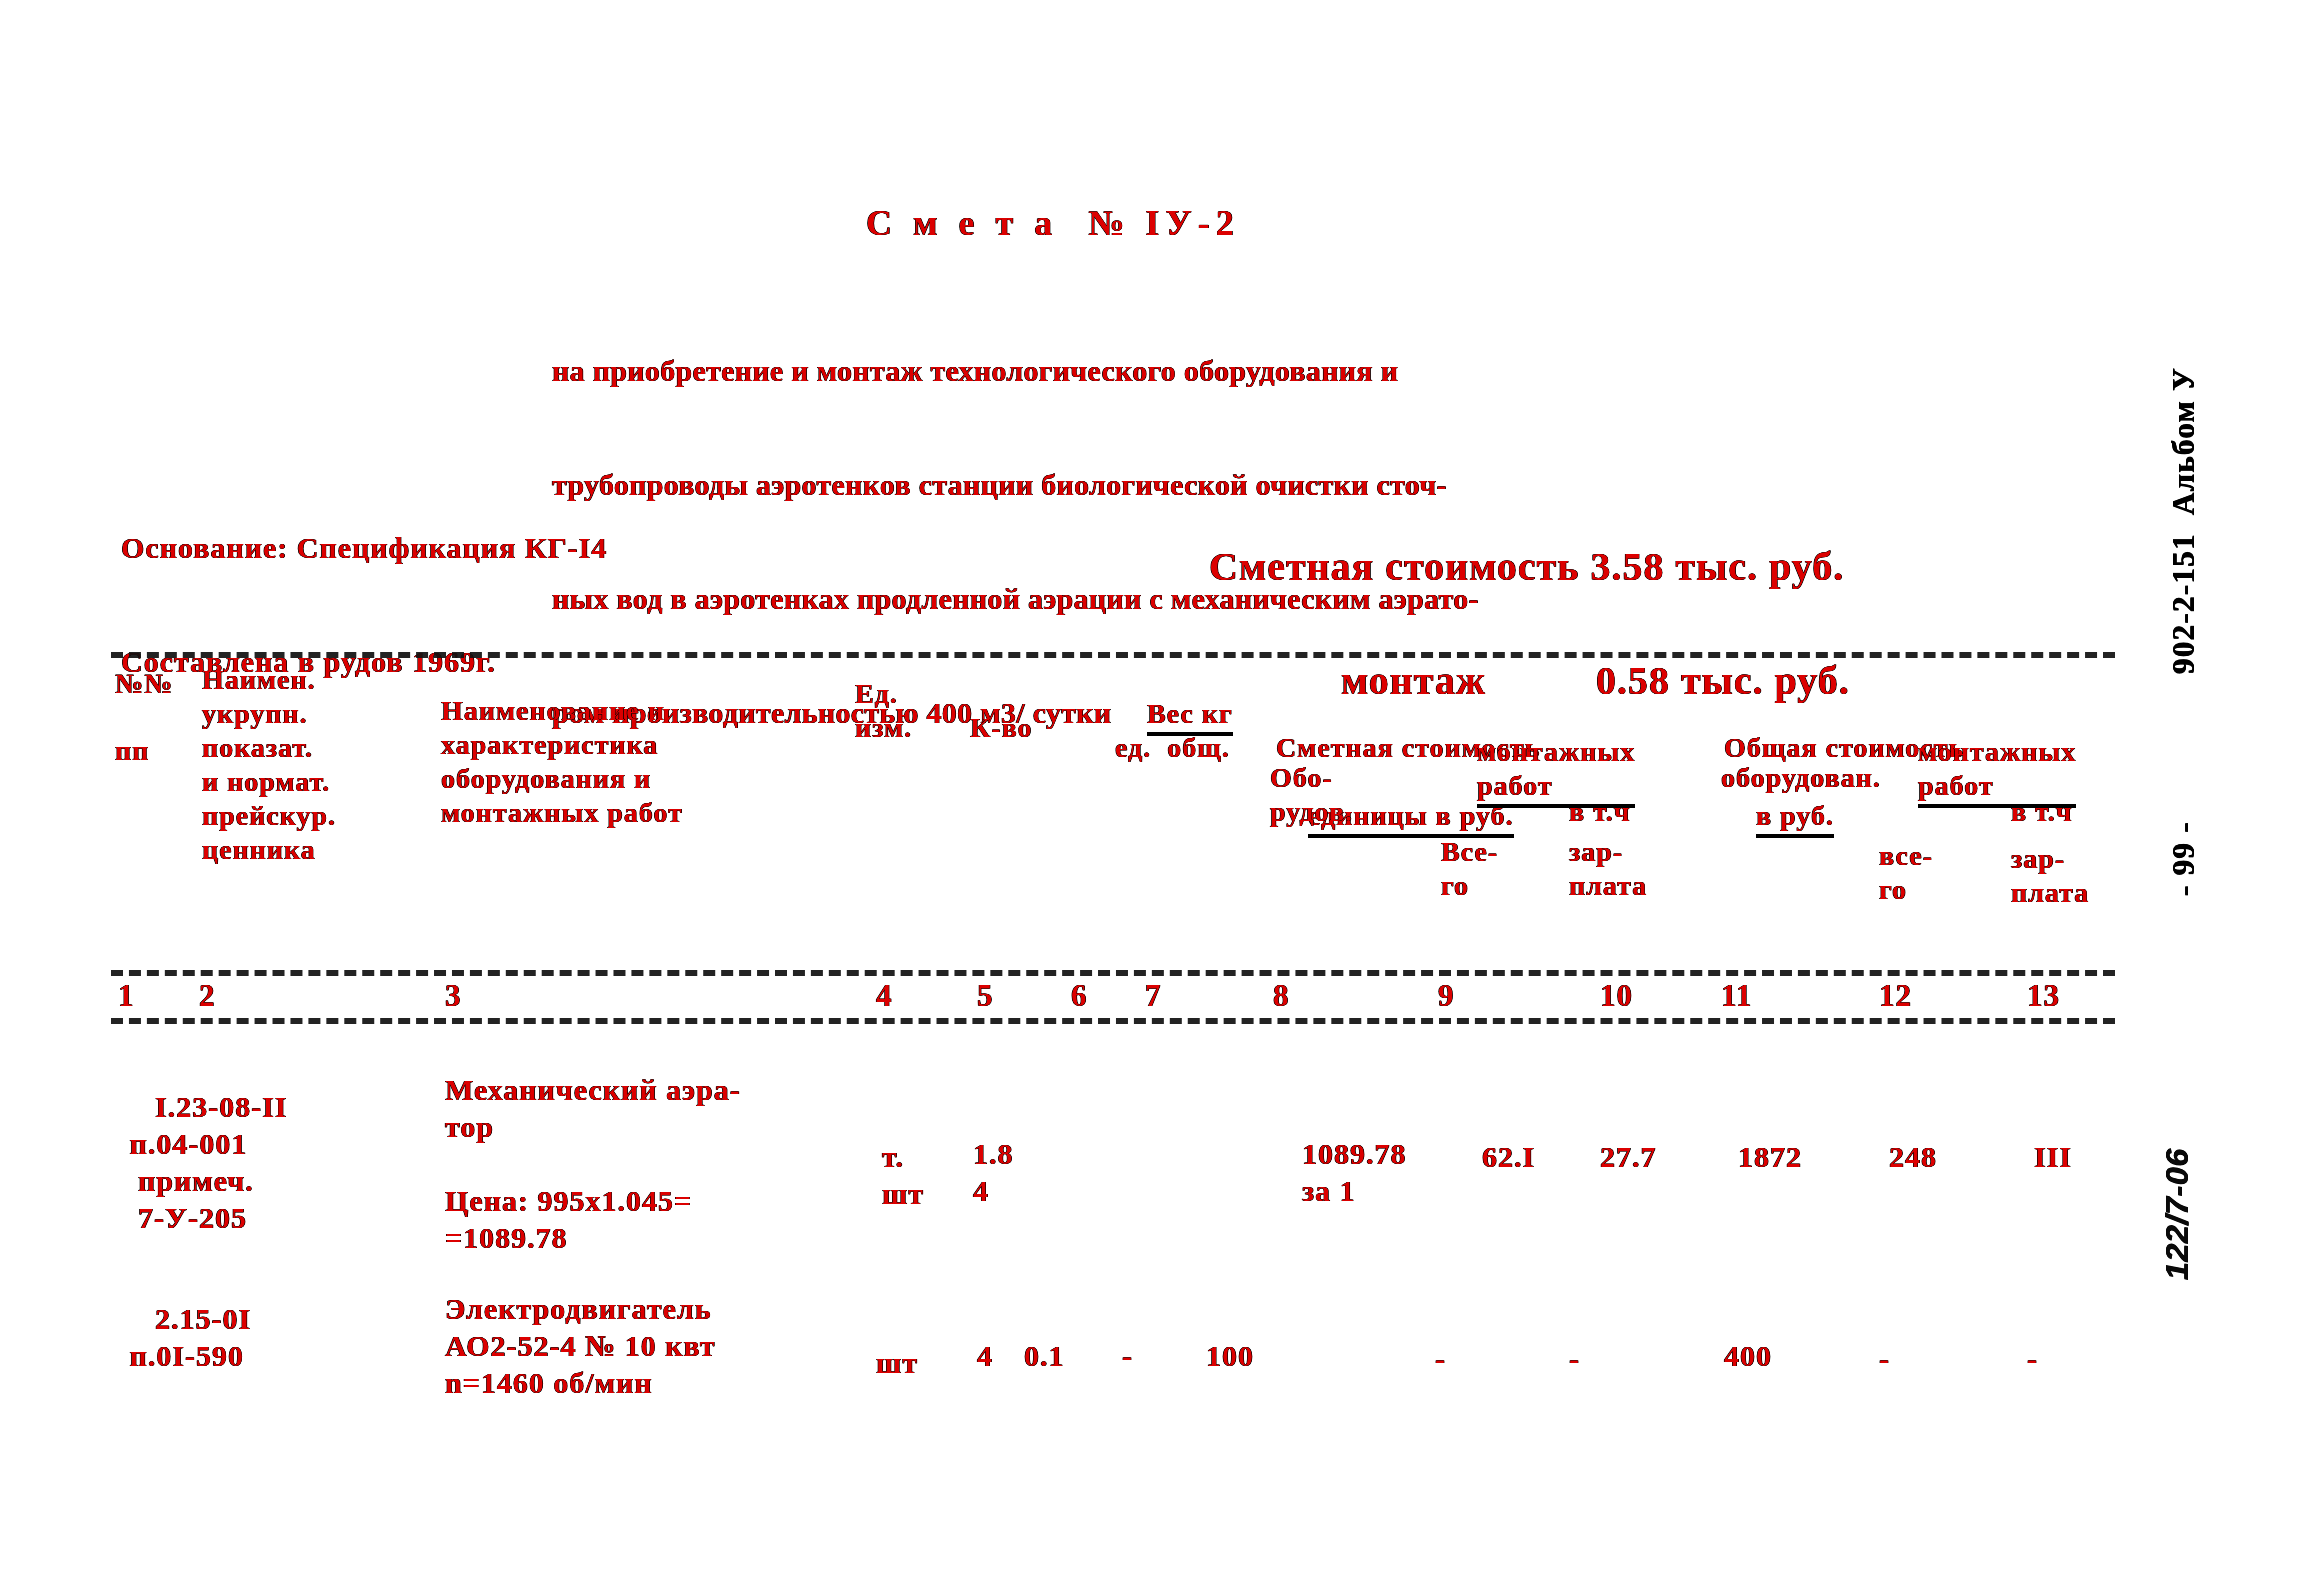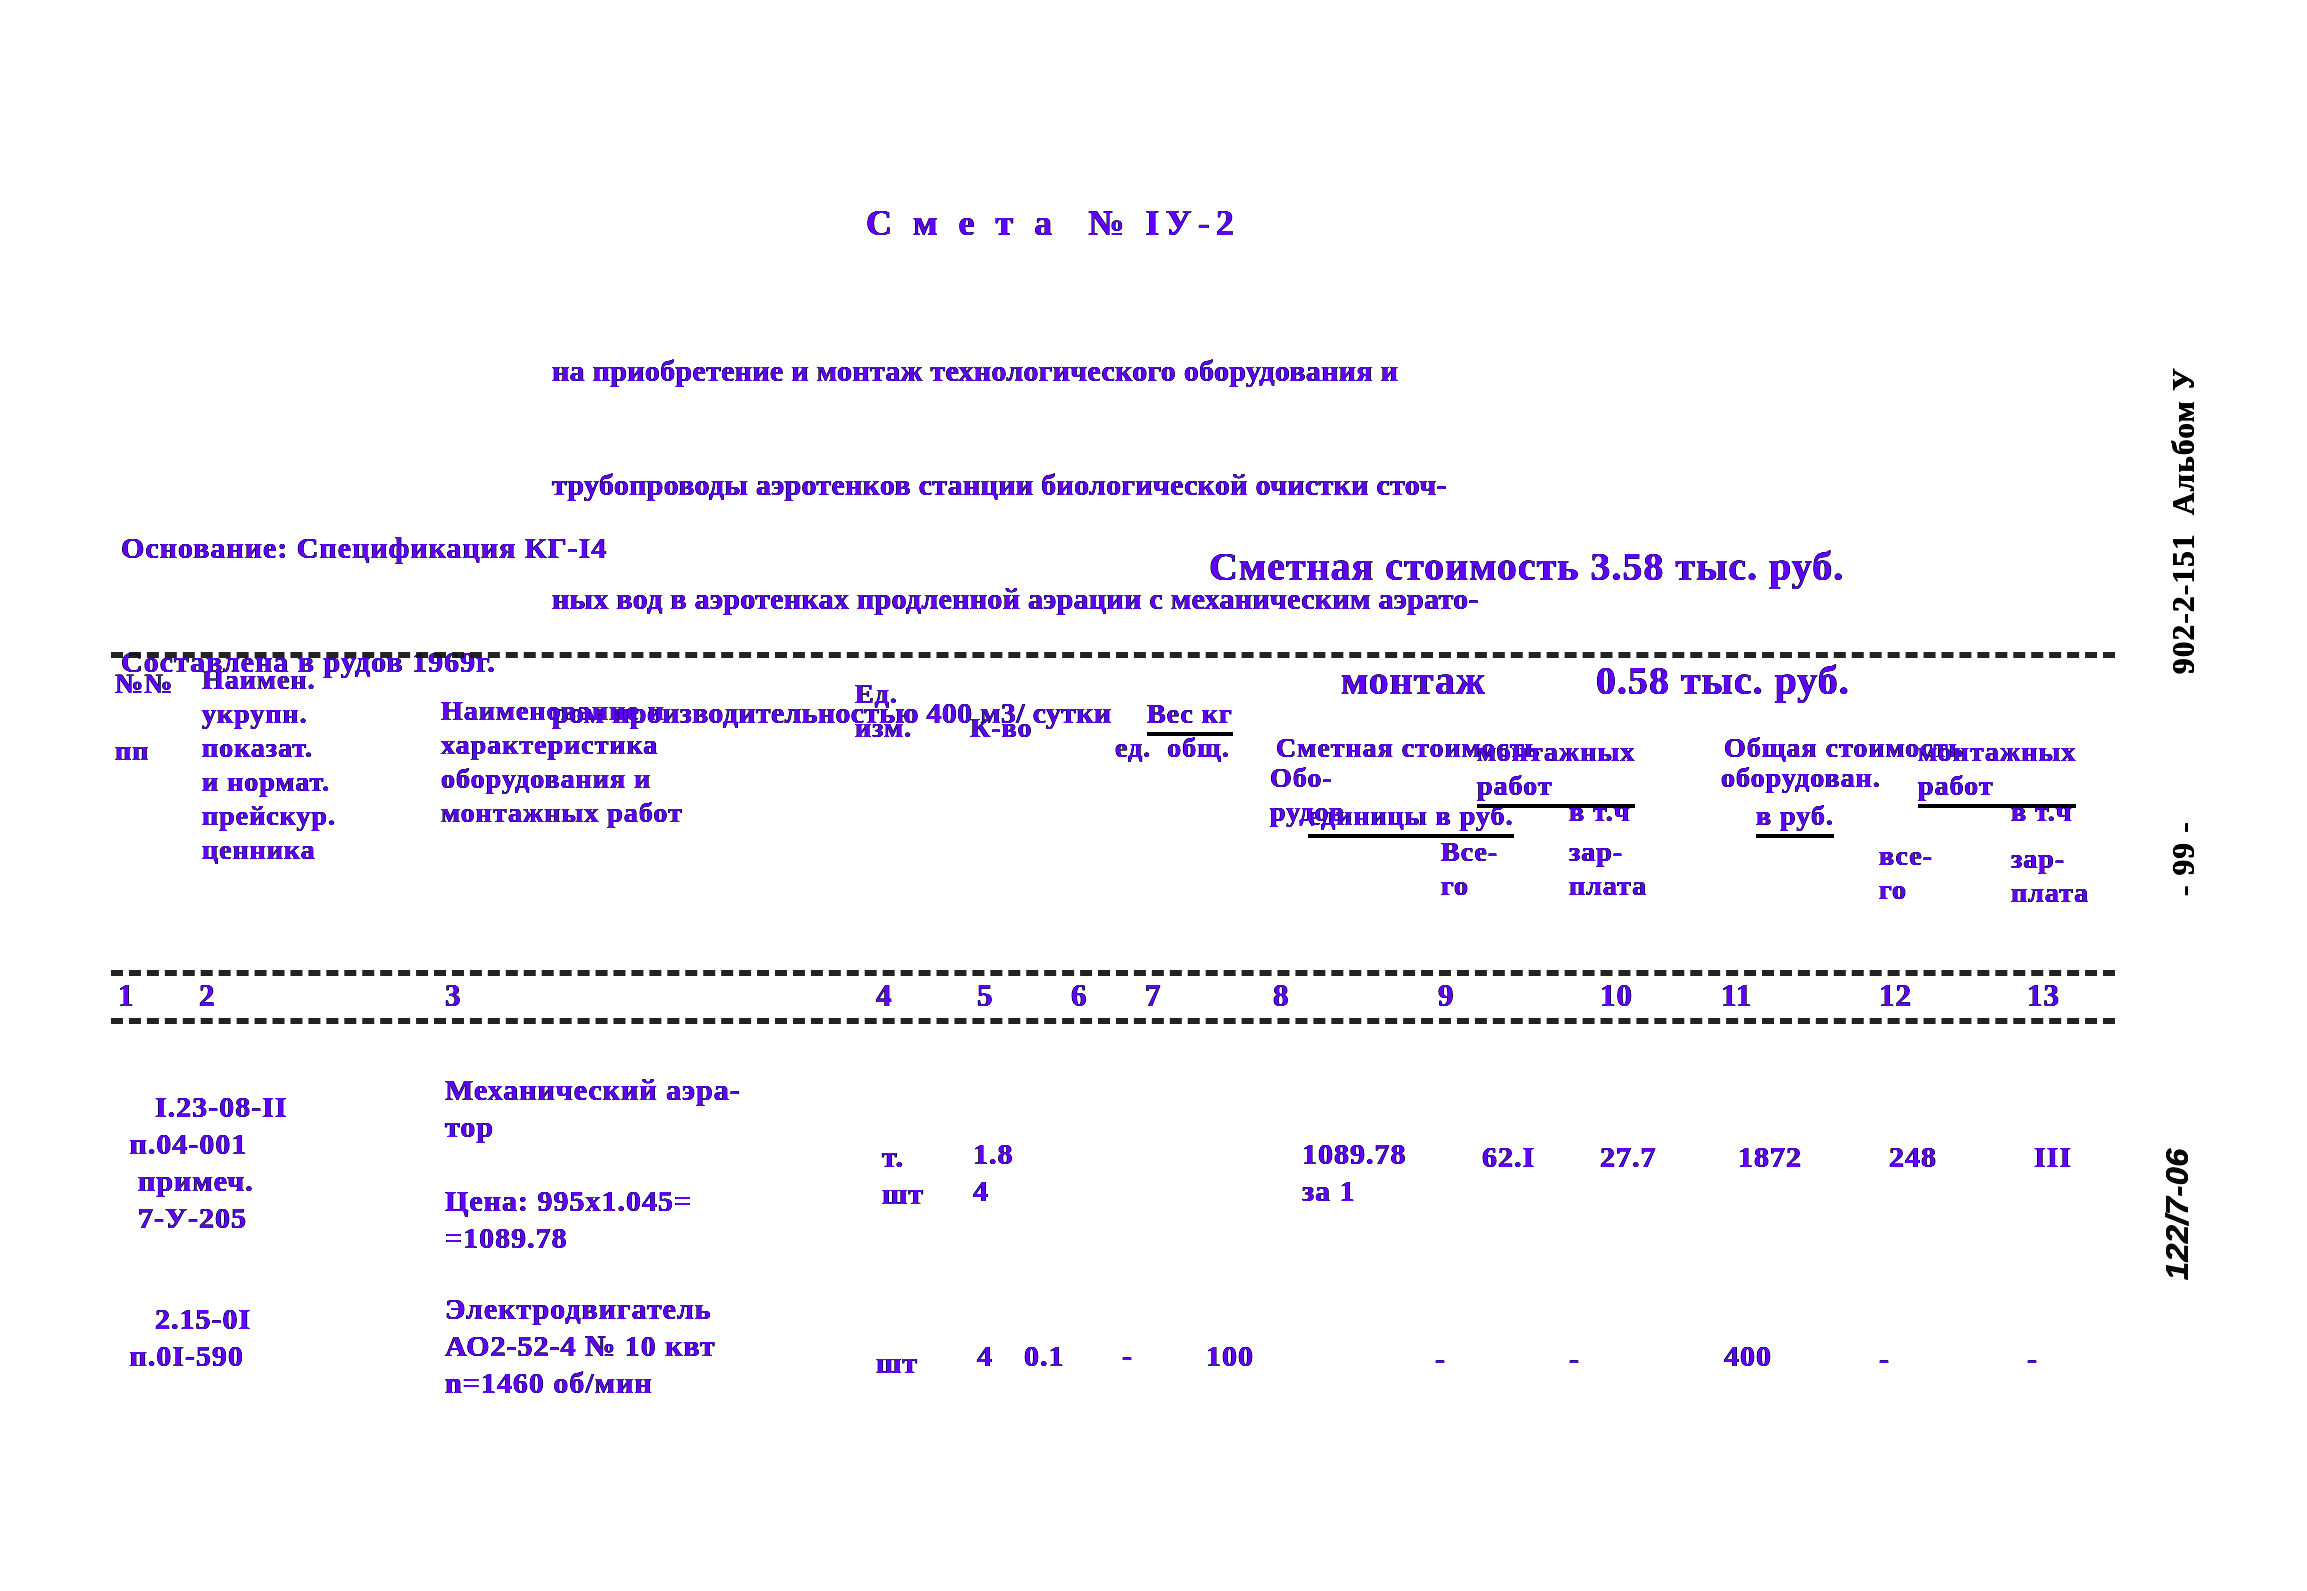--- a/index.html
+++ b/index.html
@@ -14,21 +14,21 @@
     background: #ffffff;
     font-family: "Liberation Serif", "DejaVu Serif", serif;
     color: #000000;
     overflow: hidden;
   }
   
   .tw {
     position: absolute;
     font-family: "Liberation Serif", "DejaVu Serif", serif;
     font-weight: bold;
-    color: #6d28d9;
+    color: #b91c1c;
     white-space: pre;
     letter-spacing: 1px;
     -webkit-font-smoothing: none;
     text-shadow: 0.4px 0 0 #000, -0.4px 0 0 #000, 0 0.3px 0 #000;
   }
   .smear { filter: blur(0.2px) contrast(160%); }
 
   
   #doc-title {
     left: 866px; top: 202px;

